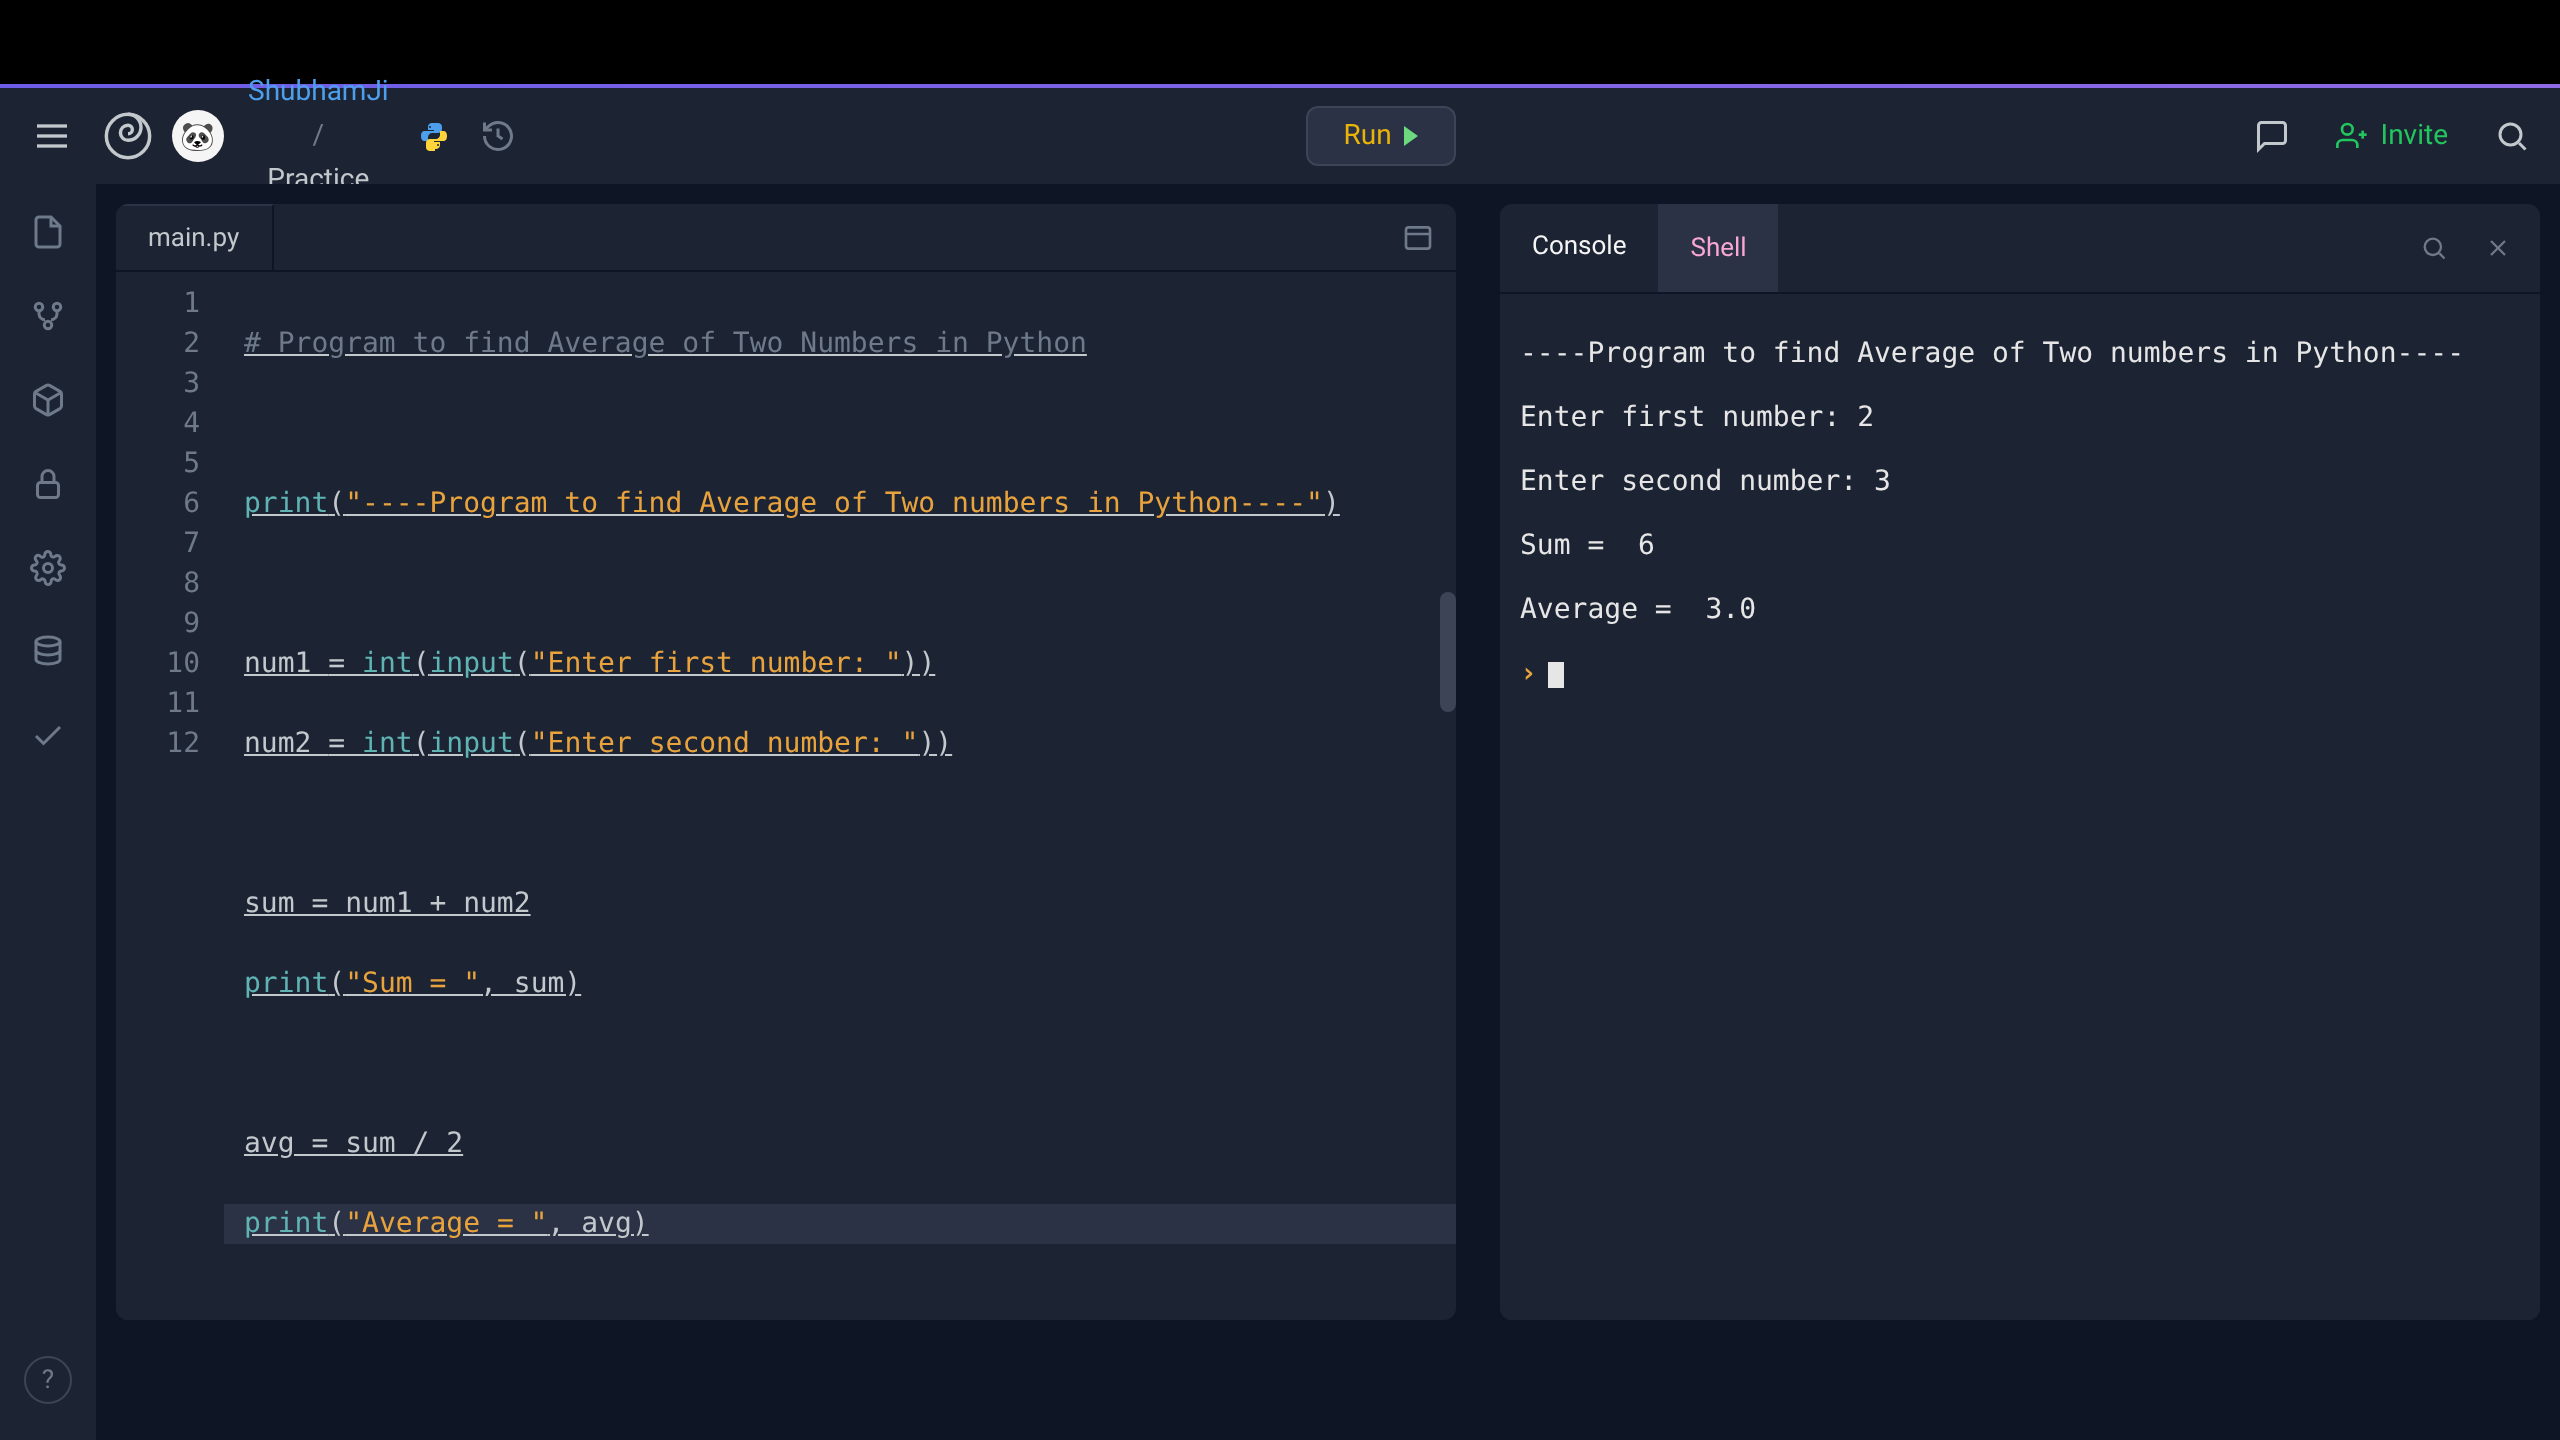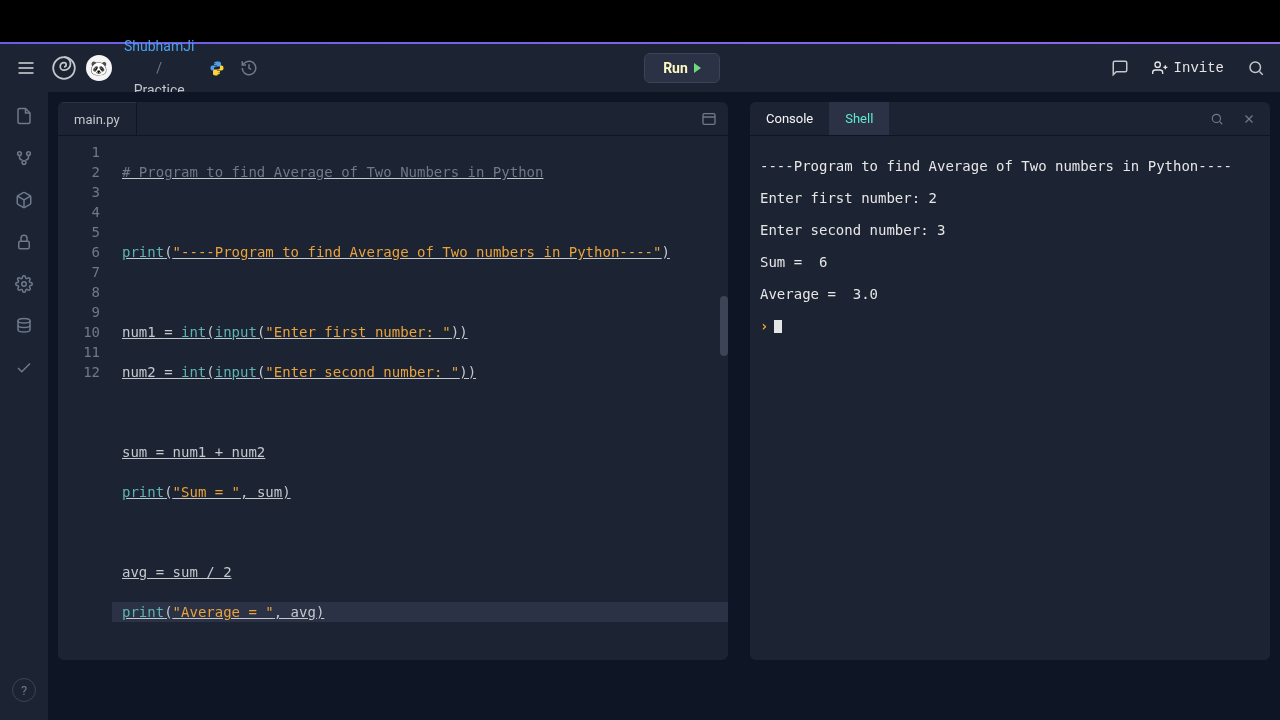--- a/index.html
+++ b/index.html
@@ -14,25 +14,25 @@
   .logo-spiral svg { width:26px; height:26px; }
   .avatar { width:26px; height:26px; border-radius:50%; background:#f5f5f5; display:flex; align-items:center; justify-content:center; font-size:14px; }
   .breadcrumb { display:flex; align-items:center; gap:6px; font-size:14px; margin-left:4px;flex-direction:column; }
   .crumb-user { color:#4d9fec; cursor:pointer; }
   .crumb-sep { color:#6e7a8a; }
   .crumb-proj { color:#c2c8cc; }
   .lang-icon { width:18px; height:18px; display:flex; align-items:center; justify-content:center; margin-left:6px; }
   .lang-python { width:16px; height:16px; }
   .history-icon { width:18px; height:18px; color:#6e7a8a; margin-left:6px; cursor:pointer; }
   .header-center { flex:1; display:flex; justify-content:center; }
-  .run-btn { background:#2b3245; border:1px solid #3d4455; border-radius:6px; padding:6px 18px; color:#fef9c3; font-size:14px; font-weight:700; cursor:pointer; display:flex; align-items:center; gap:6px; }
+  .run-btn { background:#2b3245; border:1px solid #3d4455; border-radius:6px; padding:6px 18px; color:#eab308; font-size:14px; font-weight:400; cursor:pointer; display:flex; align-items:center; gap:6px; }
   .run-btn .tri { width:0; height:0; border-left:7px solid #6cd97e; border-top:5px solid transparent; border-bottom:5px solid transparent; }
   .header-right { display:flex; align-items:center; gap:12px; }
   .hicon { width:28px; height:28px; display:flex; align-items:center; justify-content:center; color:#c2c8cc; cursor:pointer; border-radius:4px; }
-  .invite-btn { display:flex; align-items:center; gap:6px; color:#e5e5e5; font-size:14px; padding:4px 6px; cursor:pointer;font-family:Liberation Mono, monospace; }
+  .invite-btn { display:flex; align-items:center; gap:6px; color:#22c55e; font-size:14px; padding:4px 6px; cursor:pointer; }
   .main { flex:1; display:flex; background:#0e1525; min-height:0; }
   .sidebar { width:48px; background:#1c2333; display:flex; flex-direction:column; align-items:center; padding-top:12px; gap:18px; position:relative; }
   .sbicon { width:24px; height:24px; color:#6e7a8a; cursor:pointer; display:flex; align-items:center; justify-content:center; }
   .sbicon svg { width:18px; height:18px; }
   .help-circle { position:absolute; bottom:18px; width:24px; height:24px; border:1px solid #3d4455; border-radius:50%; color:#6e7a8a; display:flex; align-items:center; justify-content:center; font-size:13px; cursor:pointer; }
   .work { flex:1; display:flex; min-width:0; padding:10px 10px 60px 10px; gap:8px; }
   .editor-panel { flex:1; background:#1c2333; border-radius:6px; display:flex; flex-direction:column; min-width:0; overflow:hidden; position:relative; }
   .tabs { height:34px; display:flex; align-items:stretch; border-bottom:1px solid #0e1525; }
   .tab { padding:0 16px; display:flex; align-items:center; font-size:13px; color:#c2c8cc; background:#2b3245; border-right:1px solid #0e1525; cursor:pointer; }
   .tab.file { background:#1c2333; border-top:1px solid #2b3245; }
@@ -44,24 +44,24 @@
   .code { flex:1; padding:6px 0; color:#c2c8cc; white-space:pre; position:relative; }
   .codeline { height:20px; padding-left:10px;text-decoration:underline; }
   .codeline.hl { background:#2b3245; }
   .tok-comment { color:#6e7a8a; }
   .tok-builtin { color:#5fb3b3; }
   .tok-string { color:#e8a33d; }
   .tok-op { color:#c2c8cc; }
   .tok-var { color:#c2c8cc; }
   .scroll-thumb { position:absolute; right:0; top:160px; width:8px; height:60px; background:#3d4455; border-radius:4px; }
   .console-panel { width:520px; background:#1c2333; border-radius:6px; display:flex; flex-direction:column; overflow:hidden; }
-  .console-tabs { height:34px; display:flex; align-items:stretch; border-bottom:1px solid #0e1525; }
+  .console-tabs { height:45px; display:flex; align-items:stretch; border-bottom:1px solid #0e1525; }
   .ctab { padding:0 16px; display:flex; align-items:center; font-size:13px; cursor:pointer; }
   .ctab.active { color:#f5f5f5; background:#1c2333; border-bottom:1px solid #1c2333; }
-  .ctab.inactive { color:#5eead4; background:#2b3245; }
+  .ctab.inactive { color:#f9a8d4; background:#2b3245; }
   .ctabs-right { margin-left:auto; display:flex; align-items:center; gap:10px; padding-right:10px; color:#c2c8cc; }
   .console-out { flex:1; background:#1c2333; color:#e6e6e6; font-family:"Menlo","Consolas",monospace; font-size:14px; line-height:16px; padding:6px 10px; white-space:pre; }
   .prompt-line { display:flex; align-items:center; gap:6px; }
   .prompt-chevron { color:#e8a33d; font-weight:bold; }
   .cursor-block { width:8px; height:13px; background:#e6e6e6; display:inline-block; }
   .splitter { width:6px; cursor:col-resize; }
 </style>
 </head>
 <body>
 

